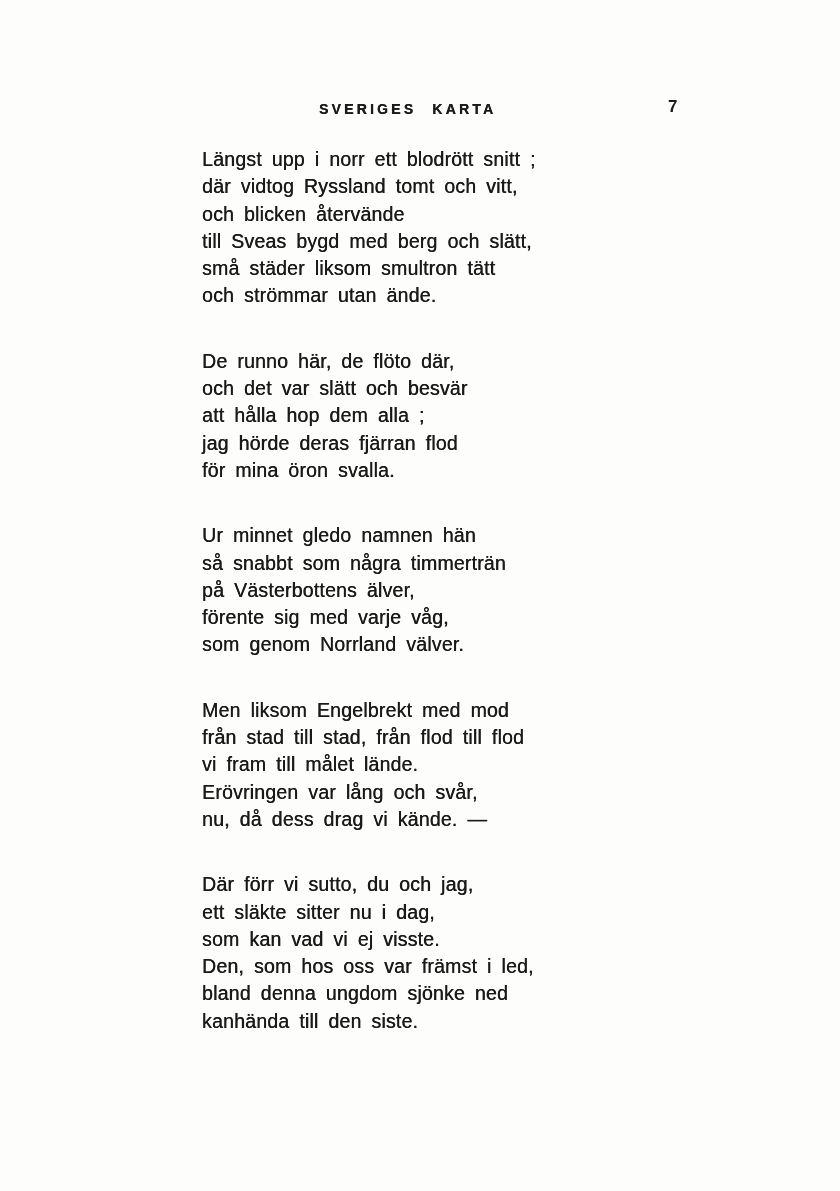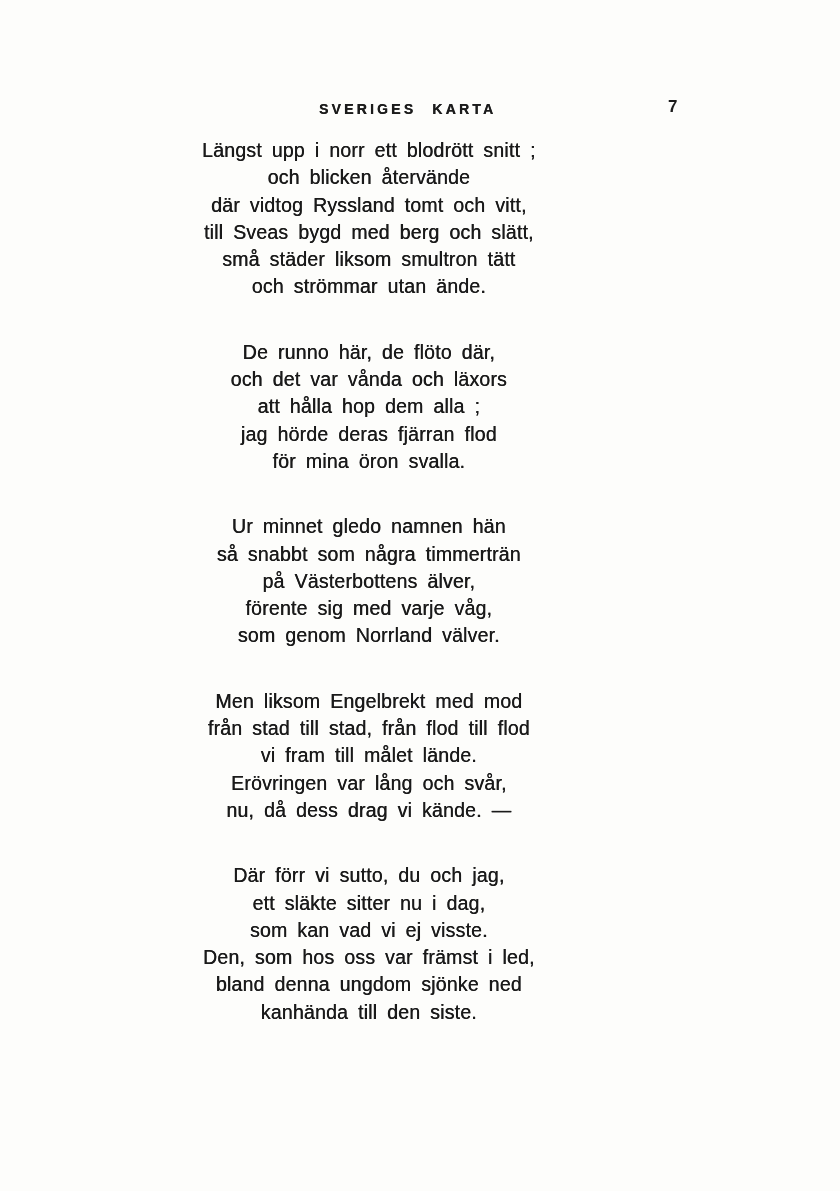--- a/index.html
+++ b/index.html
@@ -30,21 +30,21 @@
     left: 668px;
     font-size: 17px;
     font-weight: bold;
     color: #1c1c1c;
   }
   .poem {
     position: absolute;
     left: 202px;
     top: 133px;
   }
-  .stanza { margin: 4px 0 38px 0; text-align: center; }
+  .stanza { margin: 13px 0 38px 0; }
   .stanza:last-child { margin-bottom: 0; }
   .poem-line {
     font-size: 19.5px;
     line-height: 27.3px;
     word-spacing: 0.22em;
     letter-spacing: 0.2px;
     white-space: pre;
     text-shadow: 0.35px 0 0 currentColor; 
   }
 </style>
@@ -54,30 +54,30 @@
 <div class="page">
 
   <div class="running-header">SVERIGES KARTA</div>
 
   <div class="page-number">7</div>
 
   <div class="poem">
 
     <div class="stanza">
       <div class="poem-line">Längst upp i norr ett blodrött snitt ;</div>
+      <div class="poem-line">där vidtog Ryssland tomt och vitt,</div>
       <div class="poem-line">och blicken återvände</div>
-      <div class="poem-line">där vidtog Ryssland tomt och vitt,</div>
       <div class="poem-line">till Sveas bygd med berg och slätt,</div>
       <div class="poem-line">små städer liksom smultron tätt</div>
       <div class="poem-line">och strömmar utan ände.</div>
     </div>
 
     <div class="stanza">
       <div class="poem-line">De runno här, de flöto där,</div>
-      <div class="poem-line">och det var vånda och läxors</div>
+      <div class="poem-line">och det var slätt och besvär</div>
       <div class="poem-line">att hålla hop dem alla ;</div>
       <div class="poem-line">jag hörde deras fjärran flod</div>
       <div class="poem-line">för mina öron svalla.</div>
     </div>
 
     <div class="stanza">
       <div class="poem-line">Ur minnet gledo namnen hän</div>
       <div class="poem-line">så snabbt som några timmerträn</div>
       <div class="poem-line">på Västerbottens älver,</div>
       <div class="poem-line">förente sig med varje våg,</div>

